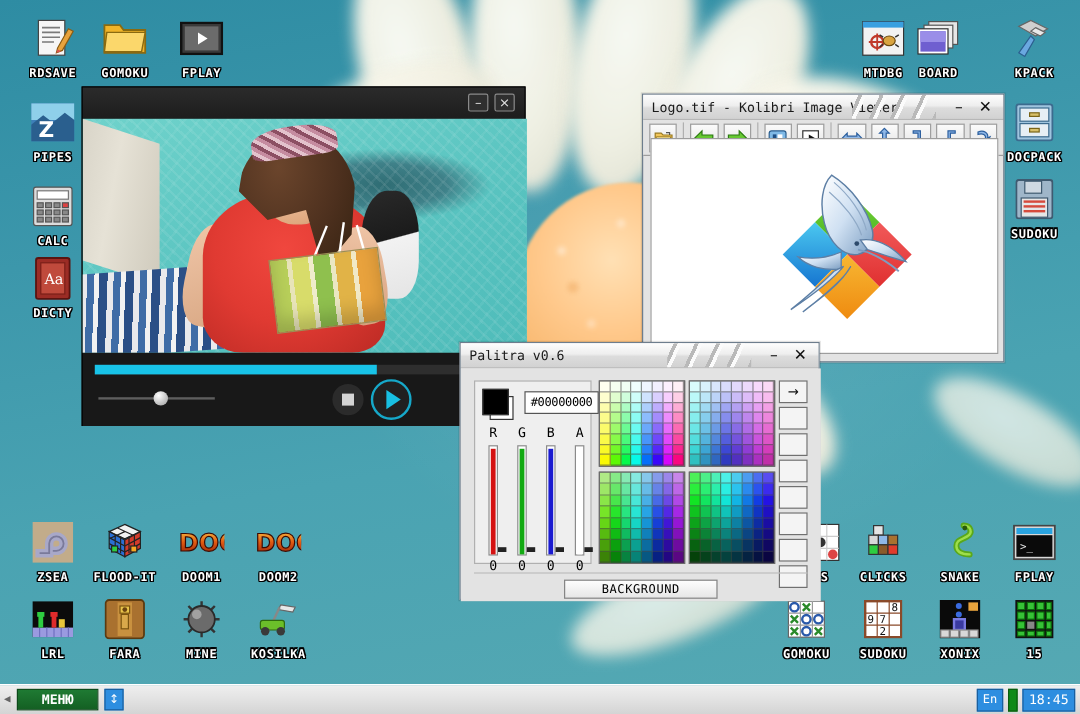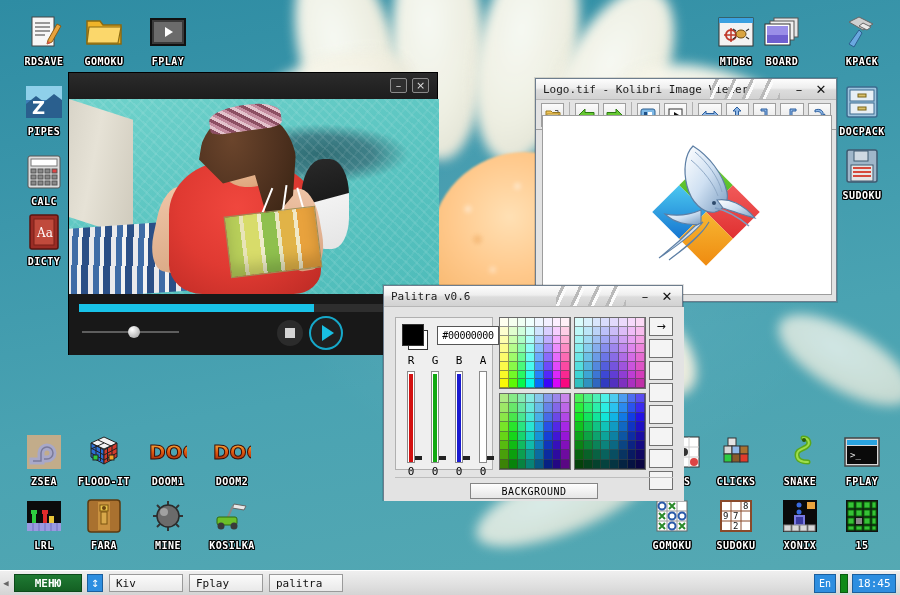--- a/index.html
+++ b/index.html
@@ -1236,25 +1236,20 @@
 
       <div id="pal-divider"></div>
       <div id="bg-button">BACKGROUND</div>
     </div>
   </div>
 
   <div id="taskbar">
     <div id="tb-arrow">◀</div>
     <div id="menu-btn">МЕНЮ</div>
     <div id="minimize-all">↕</div>
-    <div id="task-list" style="display:flex;align-items:center;">
-        <div class="task-item">Kiv</div>
-        <div class="task-item">Fplay</div>
-        <div class="task-item">palitra</div>
-      </div>
     <div id="tray">
       <div id="lang-box">En</div>
       <div id="cpu-box"></div>
       <div id="clock-box">18:45</div>
     </div>
   </div>
 
 </div>
 
 </body></html>

